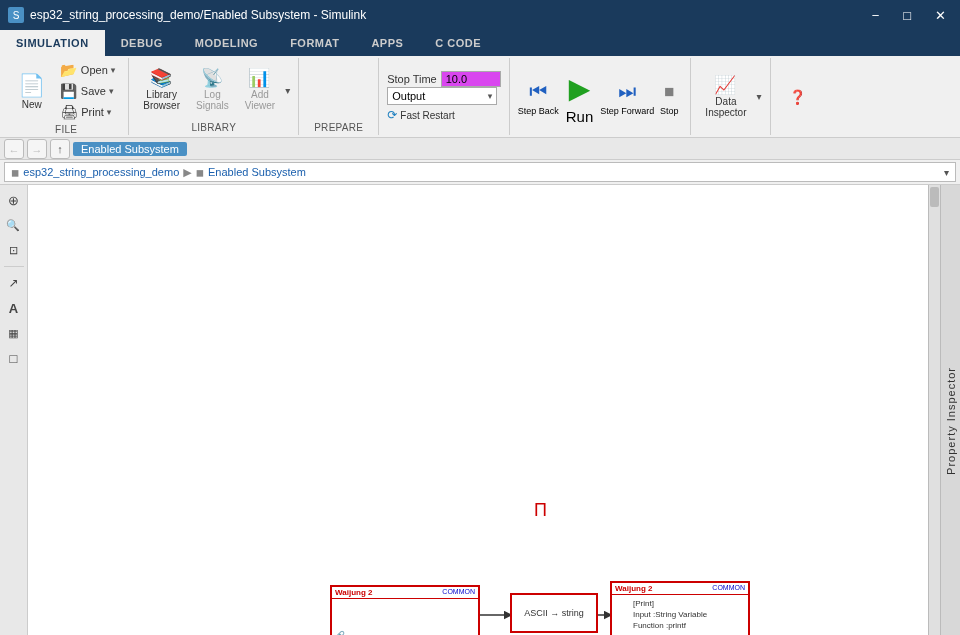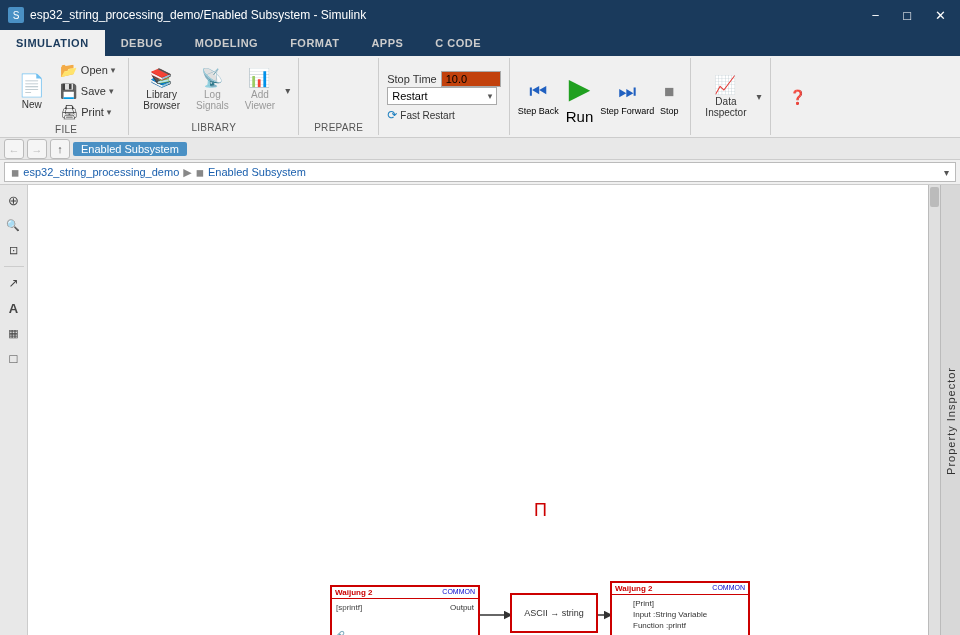--- a/index.html
+++ b/index.html
@@ -114,21 +114,21 @@
     .new-btn .label { font-size: 10px; color: #333; }
     .stoptime-row {
       display: flex;
       align-items: center;
       gap: 4px;
       margin-bottom: 0;
     }
     .stoptime-label { font-size: 11px; color: #333; }
     .stoptime-input {
       border: 1px solid #aaa;
-      background: #c2410c;
+      background: #d946ef;
       padding: 1px 4px;
       font-size: 11px;
       width: 60px;
     }
     .mode-select {
       border: 1px solid #aaa;
       background: white;
       padding: 2px 4px;
       font-size: 11px;
       width: 110px;
@@ -391,21 +391,21 @@
     <div class="ribbon-section-label">PREPARE</div>
   </div>
 
   <div style="display:flex; flex-direction:column; justify-content:center; padding:3px 8px; border-right:1px solid #ccc;">
     <div class="stoptime-row">
       <label class="stoptime-label">Stop Time</label>
       <input class="stoptime-input" value="10.0" style="">
     </div>
     <div style="display:flex; align-items:center; gap:4px; margin-bottom:3px;">
       <div class="mode-select">
-        <span>Restart</span>
+        <span>Output</span>
         <span class="dropdown-arrow">▾</span>
       </div>
     </div>
     <div class="fast-restart-row">
       <span class="fast-restart-icon">⟳</span>
       <span>Fast Restart</span>
     </div>
   </div>
 
   <div class="simulate-section">
@@ -487,24 +487,20 @@
 
   <div class="canvas-area">
 
     <div class="enabled-port" style="left:506px; top:315px;">П</div>
 
     <div class="block" style="left:302px; top:400px; width:150px; height:60px;">
       <div class="block-header">
         <span class="block-name">Waijung 2</span>
         <span class="block-tag">COMMON</span>
       </div>
-      <div style="display:flex; align-items:center; justify-content:space-between; padding:4px;">
-        <span style="font-size:8px; color:#444;">[sprintf]</span>
-        <span style="font-size:8px; color:#333;">Output</span>
-      </div>
       <div style="position:absolute; bottom:3px; left:3px; font-size:8px; color:#cc0000;">🔗</div>
     </div>
 
     <svg style="position:absolute; left:452px; top:425px; overflow:visible;" width="30" height="10">
       <defs>
           <marker id="arr1" markerWidth="6" markerHeight="6" refX="3" refY="3" orient="auto">
             <path d="M0,0 L6,3 L0,6 Z" fill="#333"></path>
           </marker>
         </defs>
       <line x1="0" y1="5" x2="28" y2="5" stroke="#333" stroke-width="1.5" marker-end="url(#arr1)"></line>

